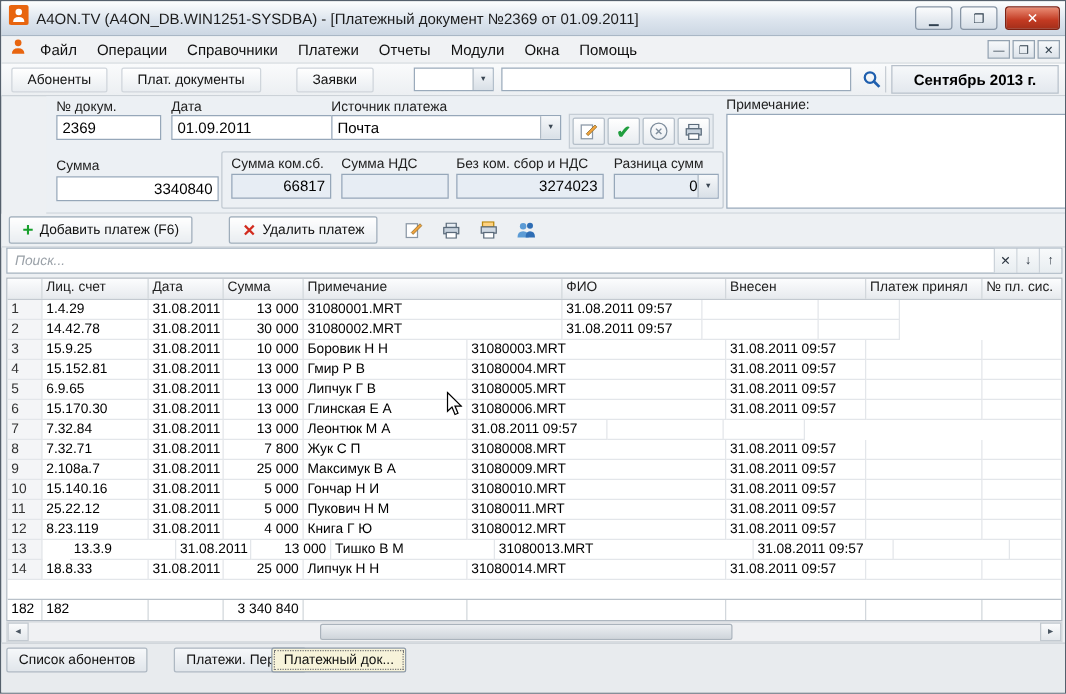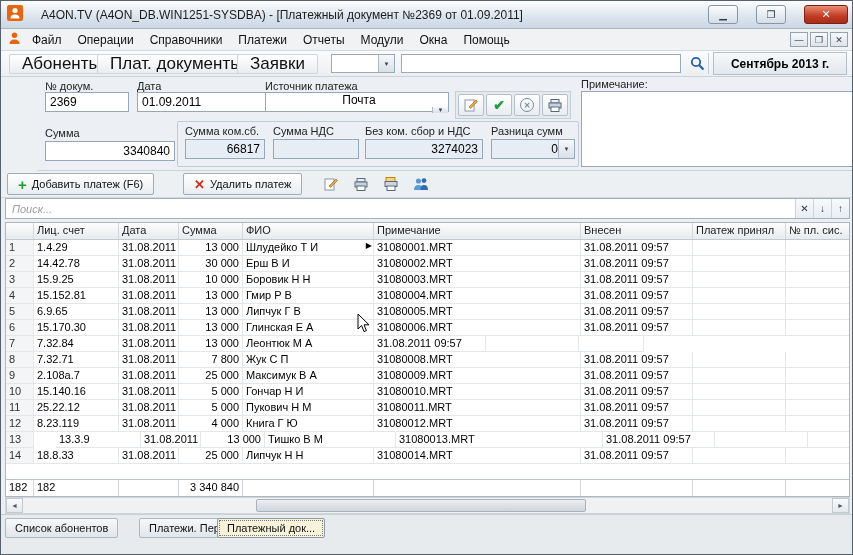--- a/index.html
+++ b/index.html
@@ -6,42 +6,42 @@
   html,body { background:#8f9aa6; }
   body { font-family:"Liberation Sans", sans-serif; }
 
   .window { position:relative; width:853px; height:555px; background:#edf0f3;
             border:1px solid #55606c; overflow:hidden; }
 
   
   .titlebar { position:absolute; left:0; top:0; width:853px; height:28px;
               background:linear-gradient(#fdfefe,#dde5ee 55%,#ccd7e3);
               border-bottom:1px solid #a9b7c5; display:flex; align-items:center;
-              padding:0 6px; gap:18px; }
+              padding:0 6px; gap:6px; }
   .title-text { flex:1; font-size:12px; color:#1c1c1c; white-space:nowrap; overflow:hidden; }
   .winbtn { width:30px; height:19px; border:1px solid #8795a5; border-radius:3px;
             background:linear-gradient(#fbfcfd,#d5dde6); display:flex; align-items:center;
             justify-content:center; font-size:10px; color:#30404f; }
   .winbtn.close { width:44px; background:linear-gradient(#ea8d75,#c23a22 60%,#a52f1a);
                   border-color:#7e2112; color:#fff; font-size:11px; }
 
   
   .menubar { position:absolute; left:0; top:28px; width:853px; height:22px;
              background:#f0f2f4; border-bottom:1px solid #d4d9de;
              display:flex; align-items:center; padding:0 4px; }
   .menu-item { font-size:12px; color:#111; padding:2px 8px; white-space:nowrap; }
   .mdi-controls { margin-left:auto; display:flex; gap:2px; padding-right:2px; }
   .mdibtn { width:18px; height:15px; border:1px solid #93a2b1;
             background:linear-gradient(#f7f9fb,#dee4eb); font-size:9px; color:#33424f;
             display:flex; align-items:center; justify-content:center; }
 
   
   .toolbar { position:absolute; left:0; top:50px; width:853px; height:26px;
              background:linear-gradient(#fafbfc,#eceff2); border-bottom:1px solid #ccd2d8; }
-  .tbbtn { position:absolute; top:3px; height:20px; padding:0 12px; font-size:17px; color:#111;
+  .tbbtn { position:absolute; top:3px; height:20px; padding:0 12px; font-size:11px; color:#111;
            background:linear-gradient(#ffffff,#e9edf1); border:1px solid #cfd5db;
            border-radius:2px; display:flex; align-items:center; }
   .tb-combo { position:absolute; left:330px; top:3px; width:64px; height:19px; background:#fff;
               border:1px solid #9aaabb; display:flex; }
   .tb-input { position:absolute; left:400px; top:3px; width:280px; height:19px; background:#fff;
               border:1px solid #9aaabb; font-size:11px; padding:2px 4px; }
   .combo-arrow { margin-left:auto; width:16px; height:100%;
                  background:linear-gradient(#f6f8fa,#d9e0e7); border-left:1px solid #aeb9c4;
                  display:flex; align-items:center; justify-content:center;
                  font-size:6px; color:#3a4652; }
@@ -208,21 +208,21 @@
     <span class="flabel" style="left:228px; top:3px;">Источник платежа</span>
     <span class="flabel" style="left:544px; top:1px;">Примечание:</span>
 
     <span class="field" style="left:8px; top:15px; width:84px;">
       <span class="val">2369</span>
     </span>
     <span class="field" style="left:100px; top:15px; width:148px; padding-right:0;">
       <span class="val">01.09.2011</span>
       <span class="combo-arrow">▼</span>
     </span>
-    <span class="field" style="left:228px; top:15px; width:184px; padding-right:0;flex-direction:column;">
+    <span class="field" style="left:228px; top:15px; width:184px; padding-right:0;">
       <span class="val">Почта</span>
       <span class="combo-arrow">▼</span>
     </span>
 
     <span class="fbtns">
       <span class="fbtn">
         <svg width="14" height="14" viewBox="0 0 14 14">
             <rect x="1" y="2" width="9" height="11" fill="#fff" stroke="#8a97a5"></rect>
             <path d="M5 9 L12 2 L13.5 3.5 L6.5 10.5 Z" fill="#f0a23c" stroke="#8a6a2a" stroke-width="0.6"></path>
           </svg>
@@ -315,44 +315,42 @@
     <span class="sb-btn">↓</span>
     <span class="sb-btn">↑</span>
   </div>
 
   <div class="gridwrap">
     <div class="thead">
         <div class="hcell" style="width: 28px;"></div>
         <div class="hcell" style="width: 85px;">Лиц. счет</div>
         <div class="hcell" style="width: 60px;">Дата</div>
         <div class="hcell" style="width: 64px;">Сумма</div>
+        <div class="hcell" style="width: 207px;">Примечание</div>
         <div class="hcell" style="width: 131px;">ФИО</div>
-        <div class="hcell" style="width: 207px;">Примечание</div>
         <div class="hcell" style="width: 112px;">Внесен</div>
         <div class="hcell" style="width: 93px;">Платеж принял</div>
         <div class="hcell" style="width: 65px;">№ пл. сис.</div>
       </div>
     <div class="tbody">
         <div class="trow">
           <div class="tcell rownum" style="width: 28px;">1</div>
           <div class="tcell" style="width: 85px;">1.4.29</div>
           <div class="tcell" style="width: 60px;">31.08.2011</div>
           <div class="tcell num" style="width: 64px;">13 000</div>
-          <div class="tcell" style="width: 131px;">Шлудейко Т И<span class="cur-marker">▶</span></div>
           <div class="tcell" style="width: 207px;">31080001.MRT</div>
           <div class="tcell" style="width: 112px;">31.08.2011 09:57</div>
           <div class="tcell" style="width: 93px;"></div>
           <div class="tcell" style="width: 65px;"></div>
         </div>
         <div class="trow">
           <div class="tcell rownum" style="width: 28px;">2</div>
           <div class="tcell" style="width: 85px;">14.42.78</div>
           <div class="tcell" style="width: 60px;">31.08.2011</div>
           <div class="tcell num" style="width: 64px;">30 000</div>
-          <div class="tcell" style="width: 131px;">Ерш В И</div>
           <div class="tcell" style="width: 207px;">31080002.MRT</div>
           <div class="tcell" style="width: 112px;">31.08.2011 09:57</div>
           <div class="tcell" style="width: 93px;"></div>
           <div class="tcell" style="width: 65px;"></div>
         </div>
         <div class="trow">
           <div class="tcell rownum" style="width: 28px;">3</div>
           <div class="tcell" style="width: 85px;">15.9.25</div>
           <div class="tcell" style="width: 60px;">31.08.2011</div>
           <div class="tcell num" style="width: 64px;">10 000</div>

